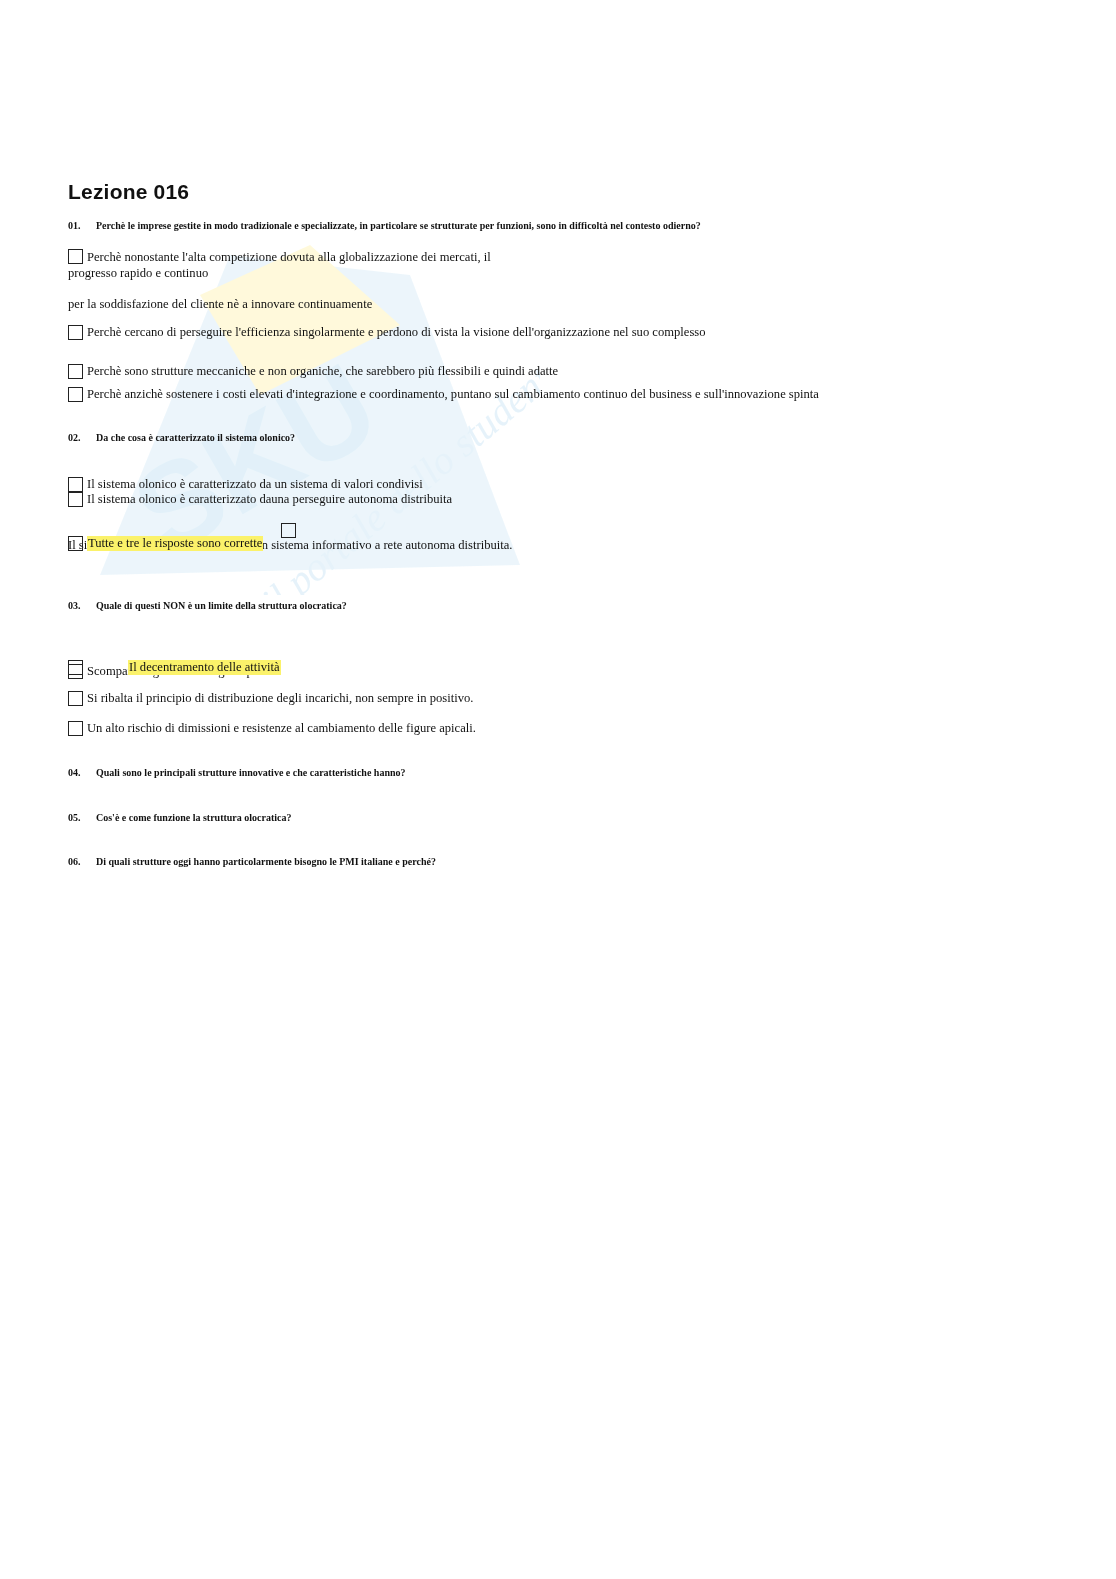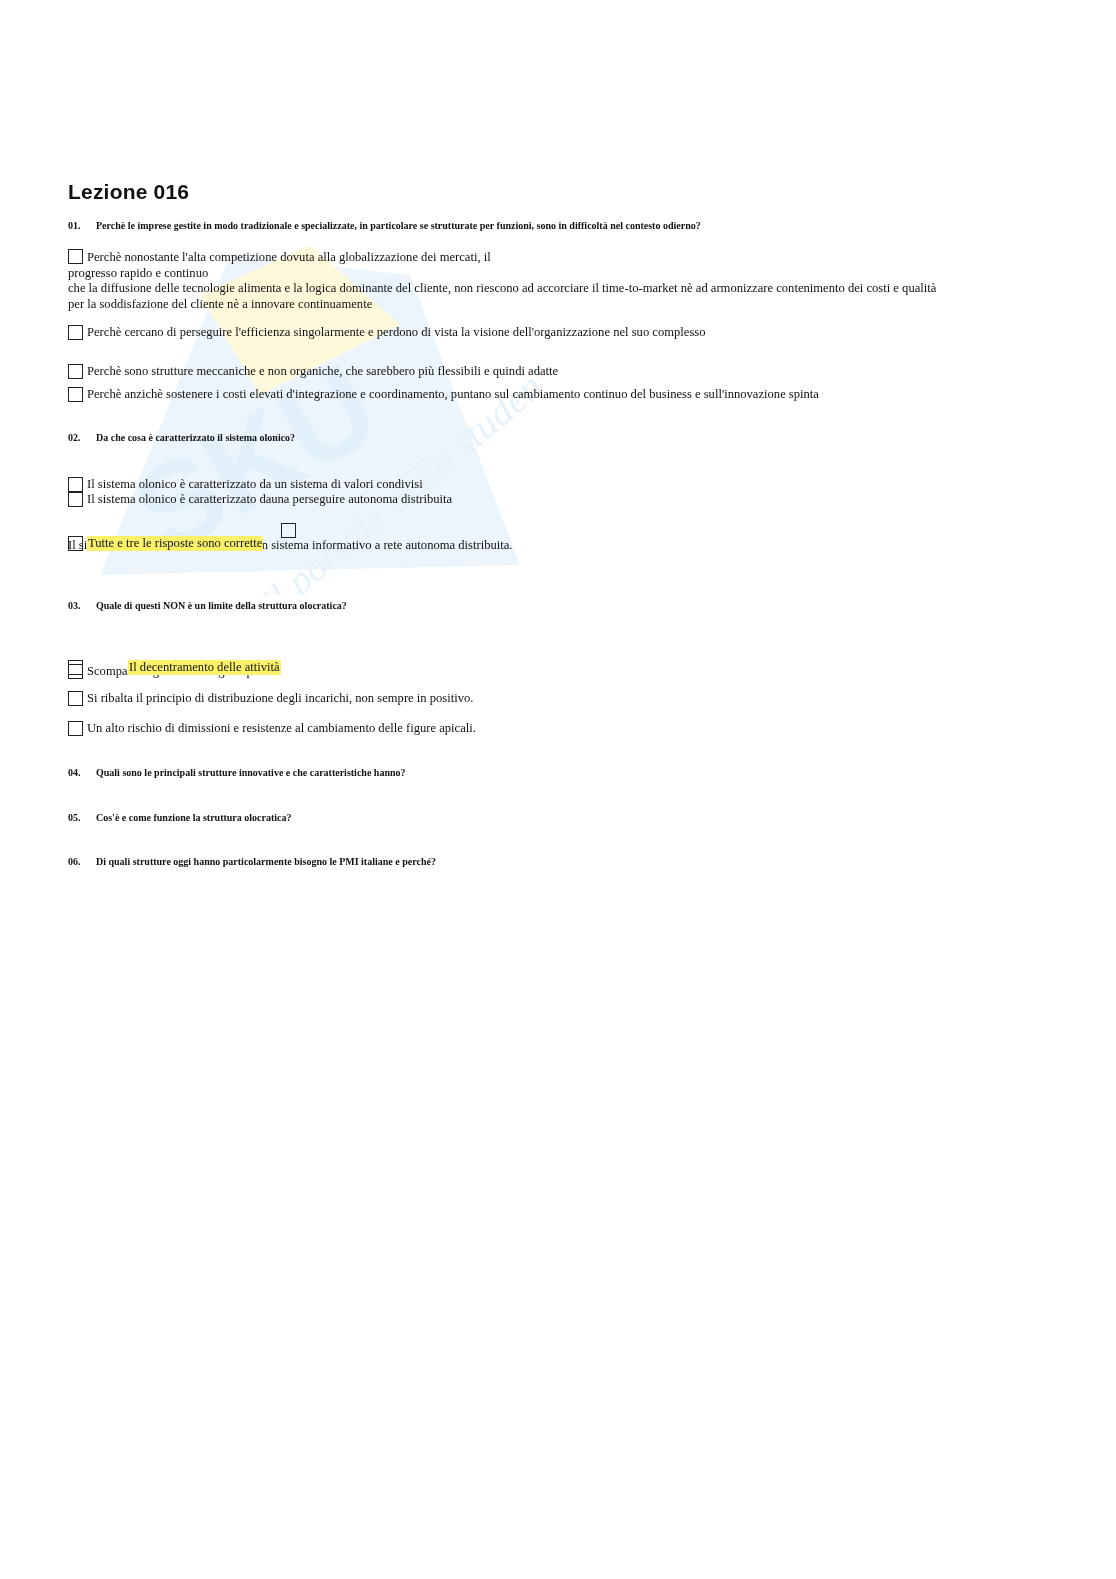--- a/index.html
+++ b/index.html
@@ -28,21 +28,21 @@
 
 <div class="page">
   <div class="title">Lezione 016</div>
 
   <div class="q" style="top:220px;">
     <span class="num">01.</span><span>Perchè le imprese gestite in modo tradizionale e specializzate, in particolare se strutturate per funzioni, sono in difficoltà nel contesto odierno?</span>
   </div>
   <div class="opt multi" style="top:249px;">
     <span class="box"></span><span>Perchè nonostante l'alta competizione dovuta alla globalizzazione dei mercati, il</span><br>
     <span>progresso rapido e continuo</span><br>
-    <span>che la diffusione delle tecnologie alimenta e la logica dominante del cliente, non riescono ad accorciare il time-to-market nè ad armonizzare contenimento dei costi e qualità</span><br>
+    <br>
     <span>per la soddisfazione del cliente nè a innovare continuamente</span>
   </div>
   <div class="opt" style="top:325px;">
     <span class="box"></span>
       <span>Perchè cercano di perseguire l'efficienza singolarmente e perdono di vista la visione dell'organizzazione nel suo complesso</span>
   </div>
   <div class="opt" style="top:364px;">
     <span class="box"></span>
       <span>Perchè sono strutture meccaniche e non organiche, che sarebbero più flessibili e quindi adatte</span>
   </div>

